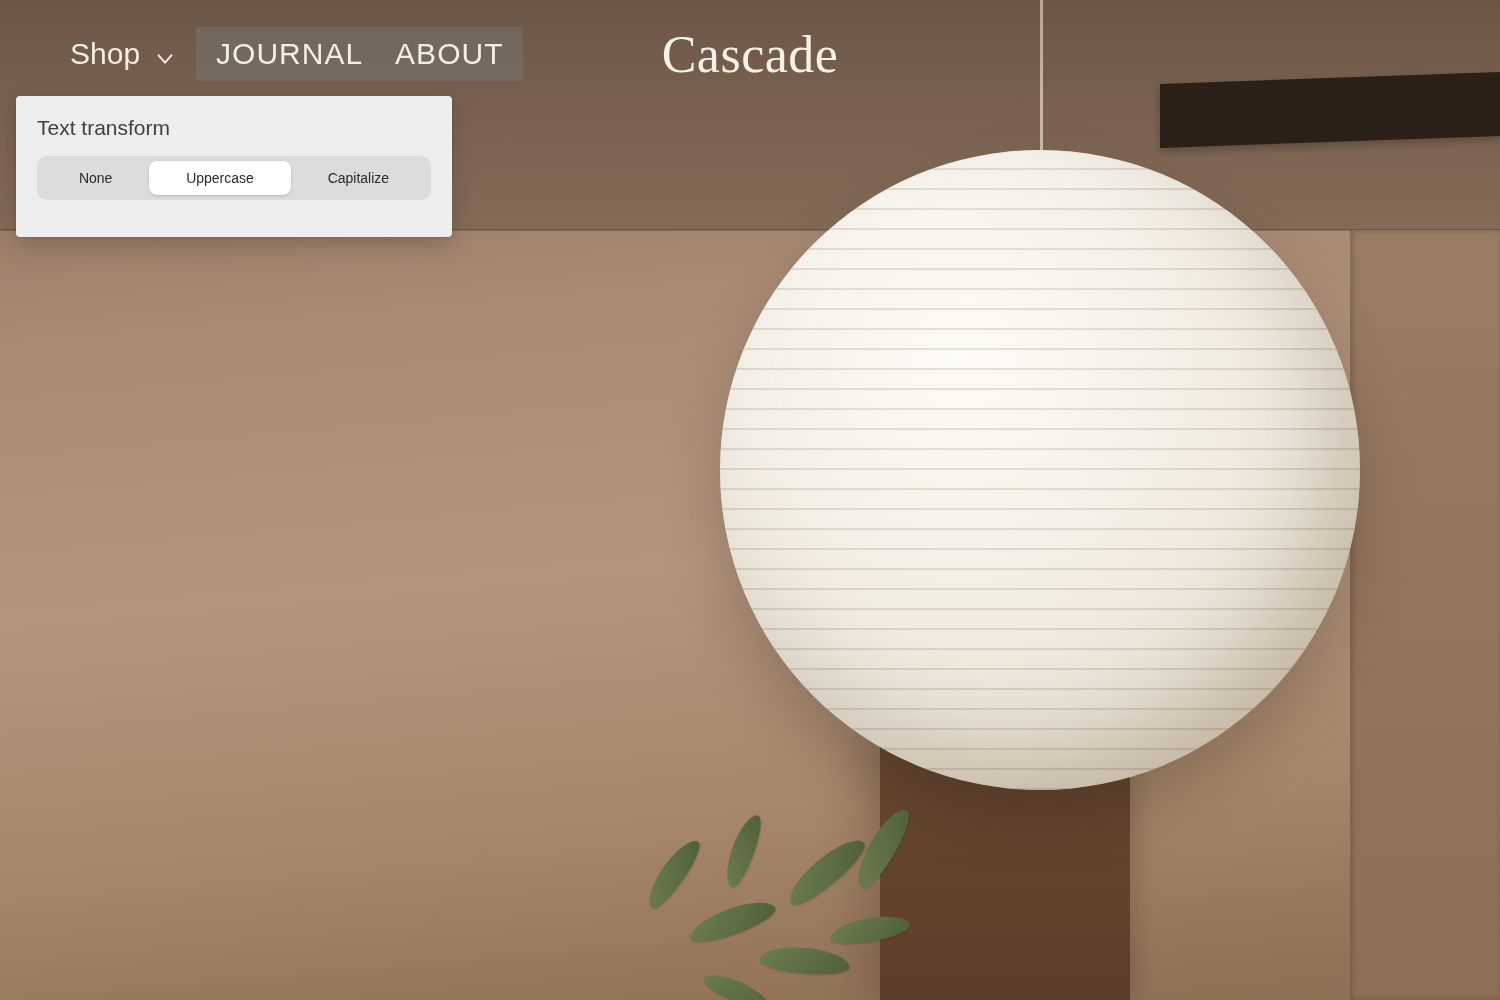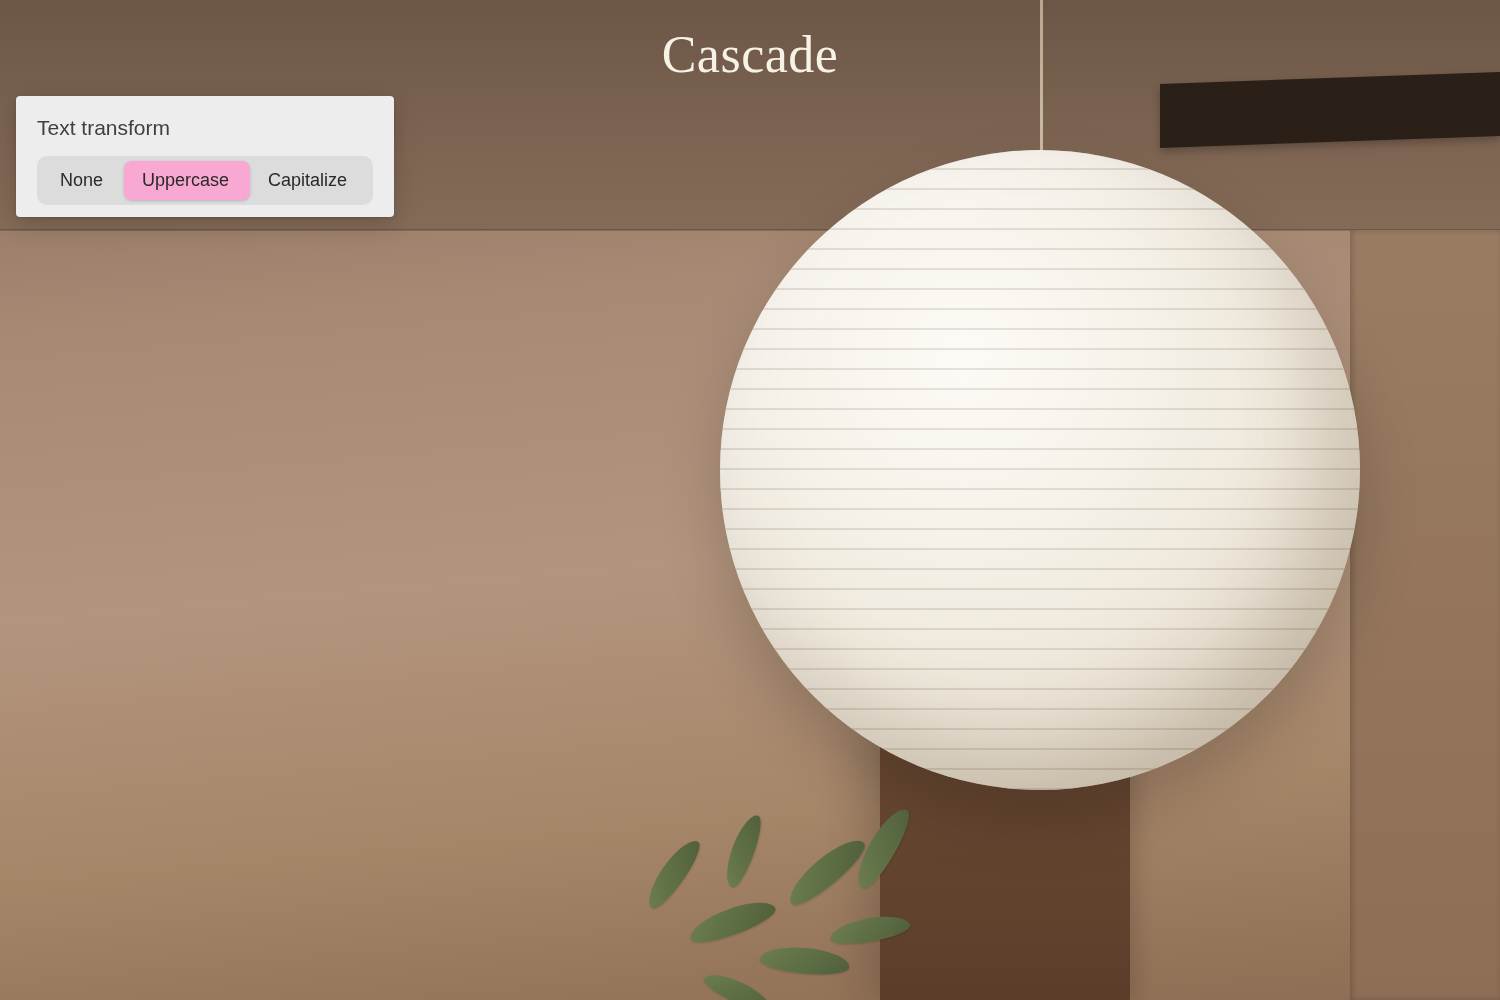--- a/index.html
+++ b/index.html
@@ -115,46 +115,47 @@
     font-size: 52px; font-weight: 400; letter-spacing: 0.5px;
     color: #f6f2e5;
   }
 
   .nav-right { display: flex; align-items: center; gap: 34px; }
   .nav-action { font-size: 30px; font-weight: 500; letter-spacing: 1px; text-transform: uppercase; cursor: pointer; }
 
   
   .popover {
     position: absolute; top: 96px; left: 16px;
-    width: 378px;
+    width: 436px;
     background: #ededed;
     border-radius: 4px;
     box-shadow: 0 8px 24px rgba(0,0,0,0.18), 0 1px 3px rgba(0,0,0,0.12);
-    padding: 20px 21px 12px 21px;
+    padding: 20px 21px 37px 21px;
     color: #303030;
   }
   .popover-label { font-size: 21px; font-weight: 400; color: #404040; margin-bottom: 16px; }
   .segmented {
     display: flex; align-items: center;
     background: #dcdcdc;
     border-radius: 10px;
     padding: 5px;
     gap: 0;
   }
   .segmented-opt {
     flex: 1 1 auto;
-    font-size: 18px;
+    text-align: center;
+    font-size: 14px;
     padding: 9px 18px;
     border-radius: 8px;
     cursor: pointer;
     color: #2a2a2a;
     white-space: nowrap;
   }
   .segmented-opt.selected {
-    background: #f9a8d4;
+    background: #ffffff;
     box-shadow: 0 1px 3px rgba(0,0,0,0.18);
   }
 </style>
 </head>
 <body>
 
 <div class="hero">
 
   <div class="ceiling"></div>
   <div class="beam"></div>
@@ -171,20 +172,34 @@
     <span class="leaf" style="left:80px; bottom:60px; transform:rotate(-20deg);"></span>
     <span class="leaf" style="left:120px; bottom:110px; transform:rotate(-70deg) scale(0.85);"></span>
     <span class="leaf" style="left:150px; bottom:40px; transform:rotate(5deg);"></span>
     <span class="leaf" style="left:180px; bottom:95px; transform:rotate(-40deg) scale(1.05);"></span>
     <span class="leaf" style="left:220px; bottom:60px; transform:rotate(-10deg) scale(0.9);"></span>
     <span class="leaf" style="left:250px; bottom:110px; transform:rotate(-60deg);"></span>
     <span class="leaf" style="left:95px;  bottom:20px; transform:rotate(25deg) scale(0.8);"></span>
   </div>
 
   <div class="nav">
+    <div class="nav-left">
+      <div class="shop-trigger">
+        <span>Shop</span>
+        <span class="chev">
+          <svg viewBox="0 0 24 24" width="22" height="22" fill="none" stroke="#f3efe2" stroke-width="2.2" stroke-linecap="round" stroke-linejoin="round">
+              <polyline points="5 8 12 16 19 8"></polyline>
+            </svg>
+        </span>
+      </div>
+      <div class="selected-group">
+        <span class="nav-link">JOURNAL</span>
+        <span class="nav-link">ABOUT</span>
+      </div>
+    </div>
 
     <div class="logo">Cascade</div>
 
   </div>
 
   <div class="popover">
     <div class="popover-label">Text transform</div>
     <div class="segmented">
       <div class="segmented-opt">None</div>
       <div class="segmented-opt selected">Uppercase</div>

